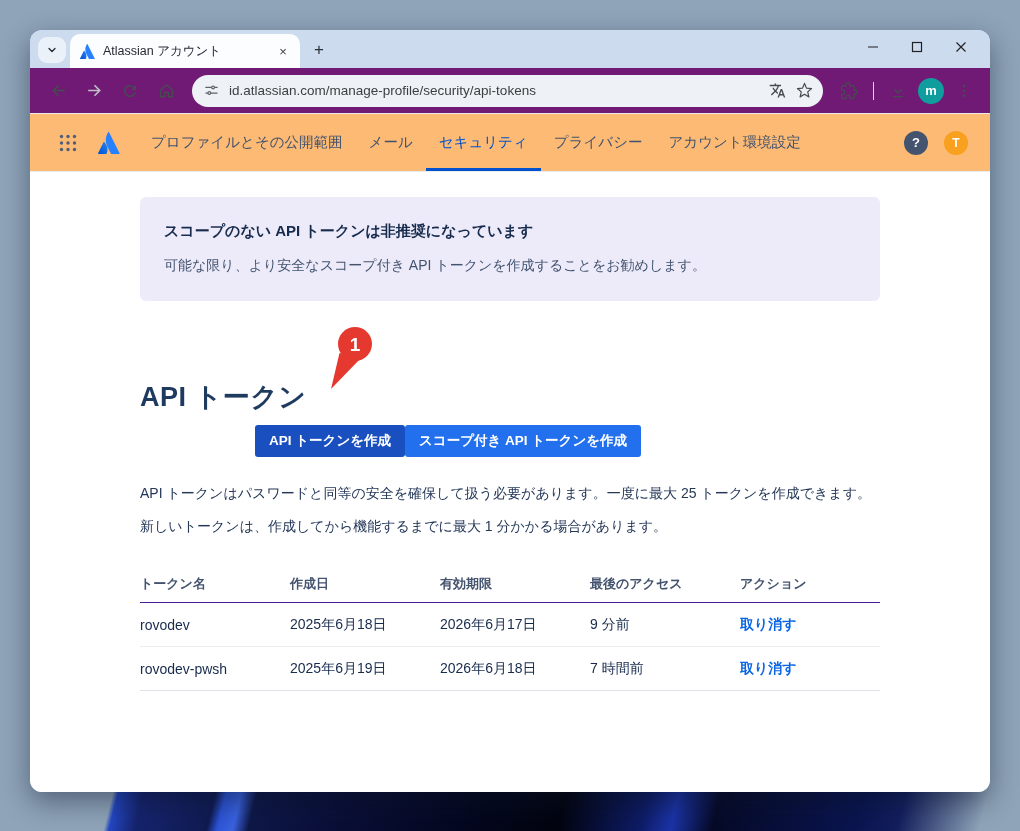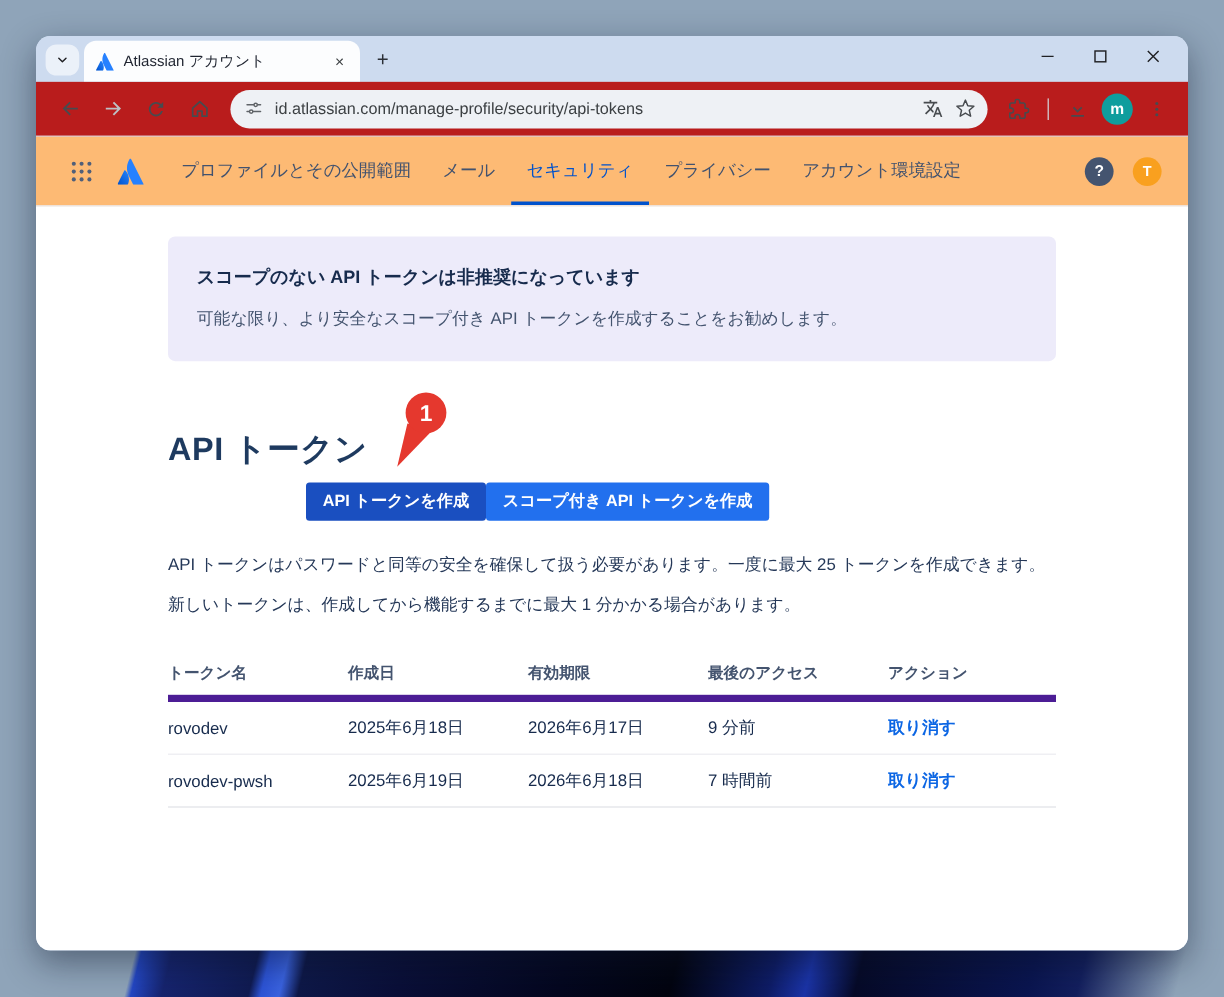--- a/index.html
+++ b/index.html
@@ -31,21 +31,21 @@
     background:rgba(255,255,255,.6); display:flex; align-items:center; justify-content:center; cursor:pointer; }
   .tab { width:230px; height:34px; background:#fcfdfe; border-radius:10px 10px 0 0;
     display:flex; align-items:center; padding:0 8px 0 10px; gap:8px; }
   .tab-title { font-size:12.5px; color:#1f2430; flex:1; white-space:nowrap; overflow:hidden; }
   .tab-close { width:18px; height:18px; border-radius:50%; display:flex; align-items:center; justify-content:center; color:#3c4043; font-size:13px; cursor:pointer; }
   .newtab { width:26px; height:26px; margin:0 0 5px 6px; display:flex; align-items:center; justify-content:center; color:#2b2f36; font-size:17px; border-radius:50%; cursor:pointer; }
   .wincontrols { position:absolute; right:10px; top:0; height:34px; display:flex; align-items:center; gap:22px; padding-right:8px; }
   .wc { width:22px; height:22px; display:flex; align-items:center; justify-content:center; color:#202124; cursor:pointer; }
 
   
-  .toolbar { height:46px; background:#b91c1c; display:flex; align-items:center; padding:0 10px 0 12px; gap:4px; border-bottom:1px solid #e8eaed; flex:0 0 auto; }
+  .toolbar { height:46px; background:#701a75; display:flex; align-items:center; padding:0 10px 0 12px; gap:4px; border-bottom:1px solid #e8eaed; flex:0 0 auto; }
   .tbtn { width:32px; height:32px; border-radius:50%; display:flex; align-items:center; justify-content:center; cursor:pointer; flex:0 0 auto; }
   .urlbar { flex:1; height:32px; margin:0 6px; background:#eef1f5; border-radius:16px; display:flex; align-items:center; padding:0 10px 0 12px; gap:10px; cursor:text; }
   .url-text { flex:1; font-size:13.5px; color:#3c4043; white-space:nowrap; overflow:hidden; }
   .divider-v { width:1px; height:18px; background:#d5d9de; margin:0 4px; }
   .chrome-avatar { width:26px; height:26px; border-radius:50%; background:#0f9d9d; color:#fff; font-size:13px; font-weight:700; display:flex; align-items:center; justify-content:center; cursor:pointer; }
 
   
   .appnav { height:58px; background:#fdba74; border-bottom:1px solid #ebecf0; display:flex; align-items:stretch; padding:0 22px; flex:0 0 auto; }
   .appnav-left { display:flex; align-items:center; gap:14px; }
   .gridbtn { width:32px; height:32px; border-radius:4px; display:flex; align-items:center; justify-content:center; cursor:pointer; }
@@ -57,37 +57,37 @@
   .appnav-right { margin-left:auto; display:flex; align-items:center; gap:16px; }
   .help-btn { width:24px; height:24px; border-radius:50%; background:#44546f; color:#fff; font-size:13px; font-weight:700; display:flex; align-items:center; justify-content:center; cursor:pointer; }
   .user-avatar { width:24px; height:24px; border-radius:50%; background:#f9a01f; color:#fff; font-size:12px; font-weight:700; display:flex; align-items:center; justify-content:center; cursor:pointer; }
 
   
   .content { flex:1; background:#ffffff; position:relative; padding:25px 110px 4px 110px; overflow:hidden; }
   .notice { background:#edebfa; border-radius:6px; padding:25px 24px 26px 24px; }
   .notice-title { font-size:15px; font-weight:700; color:#172b4d; }
   .notice-body { font-size:14px; color:#44546f; margin-top:16px; }
 
-  .page-title { margin-top:55px; font-size:27px; font-weight:700; color:#1e3a5f; letter-spacing:.5px; }
+  .page-title { margin-top:78px; font-size:27px; font-weight:700; color:#1e3a5f; letter-spacing:.5px; }
   .btnrow { display:flex; align-items:center; margin-top:10px; margin-left:115px; }
   .btn { height:32px; border:none; border-radius:3px; padding:0 14px; font-size:13.5px; font-weight:700;
     font-family:"Liberation Sans","DejaVu Sans",sans-serif; display:flex; align-items:center; white-space:nowrap; cursor:pointer; }
   .btn-primary-dark { background:#1a4fc0; color:#ffffff; }
   .btn-primary { background:#2270ee; color:#ffffff; }
   .btn-subtle { background:#f1f2f4; color:#172b4d; font-weight:600; }
 
   .marker { position:absolute; left:295px; top:153px; width:50px; height:66px; pointer-events:none; }
   .marker text { font:700 19px "Liberation Sans",sans-serif; }
 
   .desc { margin-top:26px; font-size:14px; color:#253858; line-height:1.55; }
   .desc p + p { margin-top:11px; }
 
   .tokens-table { margin-top:38px; width:740px; }
   .thead, .trow { display:flex; align-items:center; }
-  .thead { border-bottom:6px solid #4c1d95; padding-bottom:9px;margin-top:11px; }
+  .thead { border-bottom:1px solid #4c1d95; padding-bottom:9px;margin-top:11px; }
   .th { font-size:13px; font-weight:700; color:#44546f; }
   .trow { height:44px; border-bottom:1px solid #ebecf0; }
   .trow:last-child { border-bottom:1px solid #dfe1e6; }
   .td { font-size:14px; color:#172b4d; }
   .c1 { width:150px; } .c2 { width:150px; } .c3 { width:150px; } .c4 { width:150px; } .c5 { width:140px; }
   .revoke-link { color:#0c66e4; font-weight:600; font-size:14px; cursor:pointer; text-decoration:none; }
 
   svg { display:block; }
 </style>
 </head>

